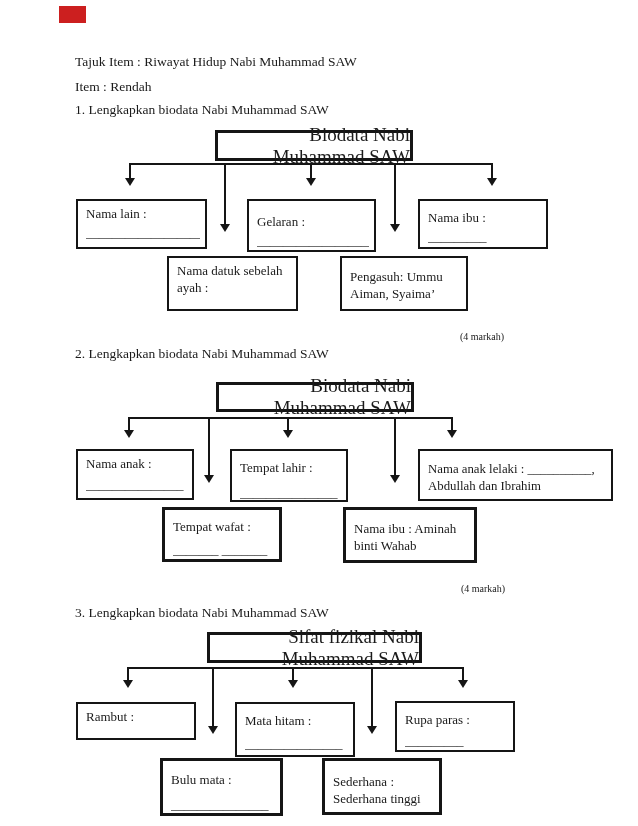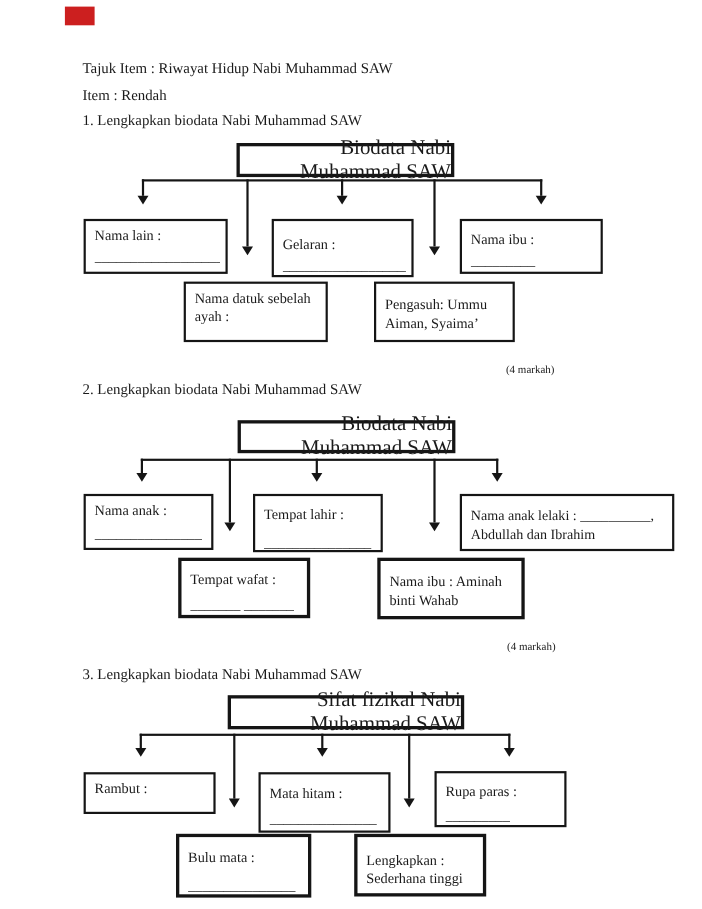--- a/index.html
+++ b/index.html
@@ -128,17 +128,17 @@
   </div>
   <div class="fbox pt8" style="left:395px;top:701px;width:120px;height:51px;">
     <span>Rupa paras :</span>
     <span class="blank mt4">_________</span>
   </div>
   <div class="fbox thick pt10" style="left:160px;top:758px;width:123px;height:58px;">
     <span>Bulu mata :</span>
     <span class="blank mt8">_______________</span>
   </div>
   <div class="fbox thick pt12" style="left:322px;top:758px;width:120px;height:57px;">
-    <span>Lengkapkan :</span><br>
+    <span>Sederhana :</span><br>
     <span>Sederhana tinggi</span>
   </div>
 
 </div>
 
 </body></html>

